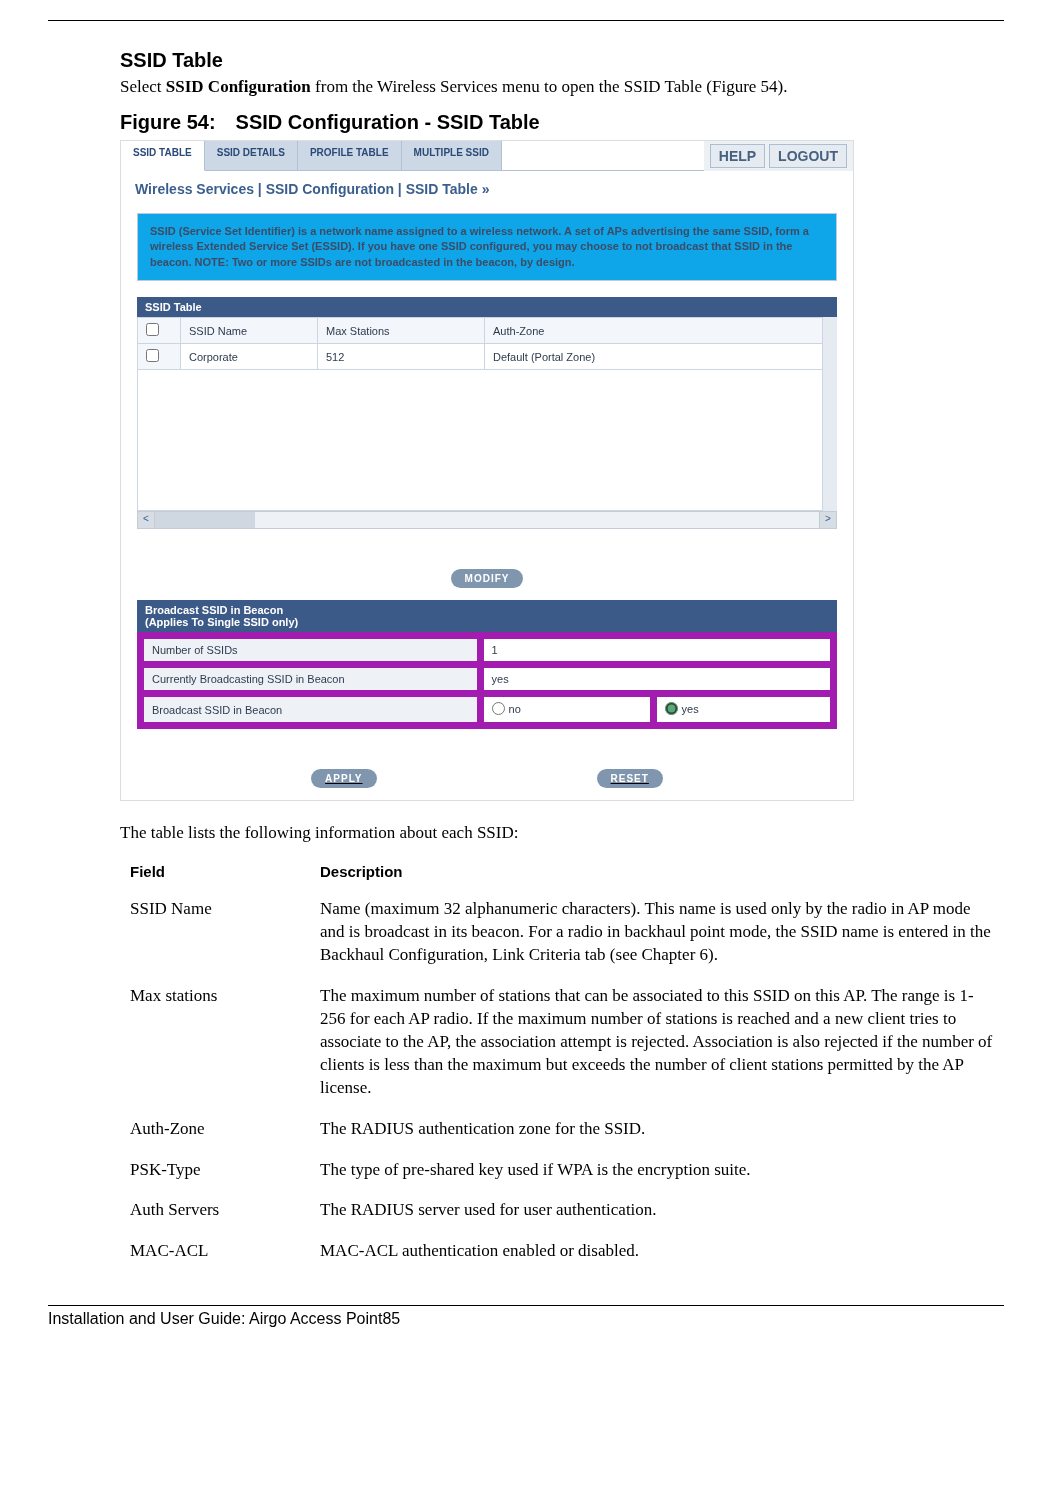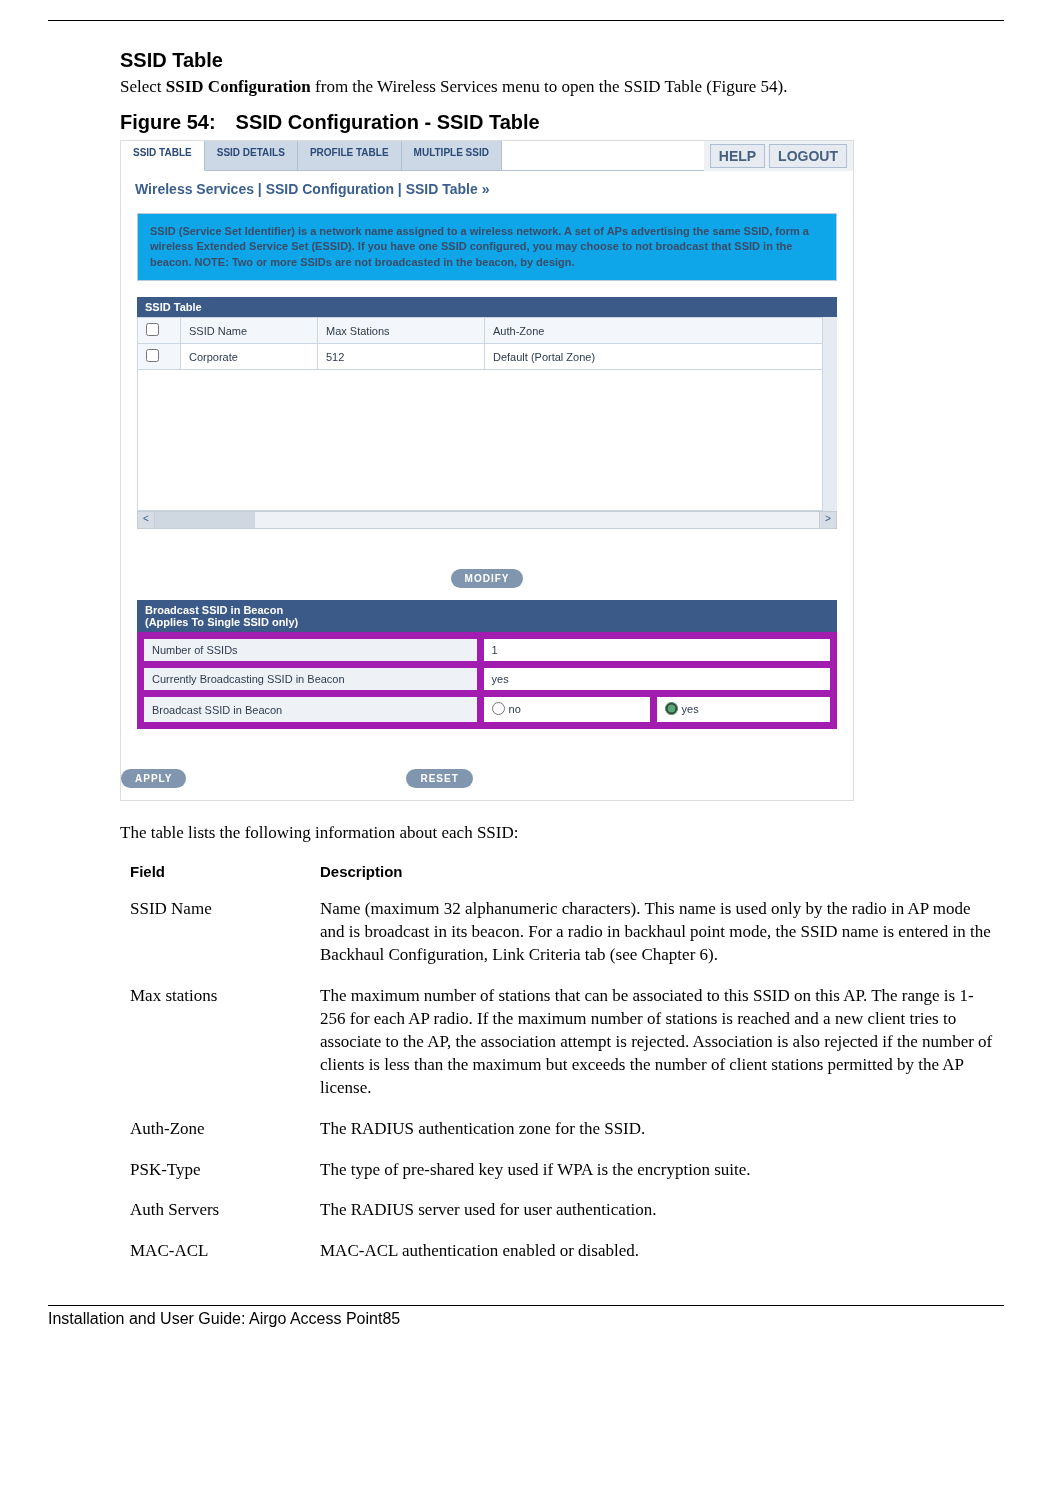--- a/index.html
+++ b/index.html
@@ -172,23 +172,24 @@
   .broadcast-tbl td {
     border: 7px solid #a21caf;
     padding: 5px 8px;
     background: #eef2f6;
     color: #2e3b4e;
   }
   .broadcast-tbl td.val { background: #fff; color:#2e3b4e; }
   .radio-cell { background: #fff !important; }
   .btnbar {
     display: flex;
-    justify-content: flex-start;
+    justify-content: center;
     gap: 220px;
     padding: 8px 0 12px 0;
+    text-decoration: underline;
   }
   .para {
     margin: 0 0 14px 0;
   }
   
   .fdl {
     width: 100%;
     border-collapse: collapse;
     font-size: 17px;
   }

